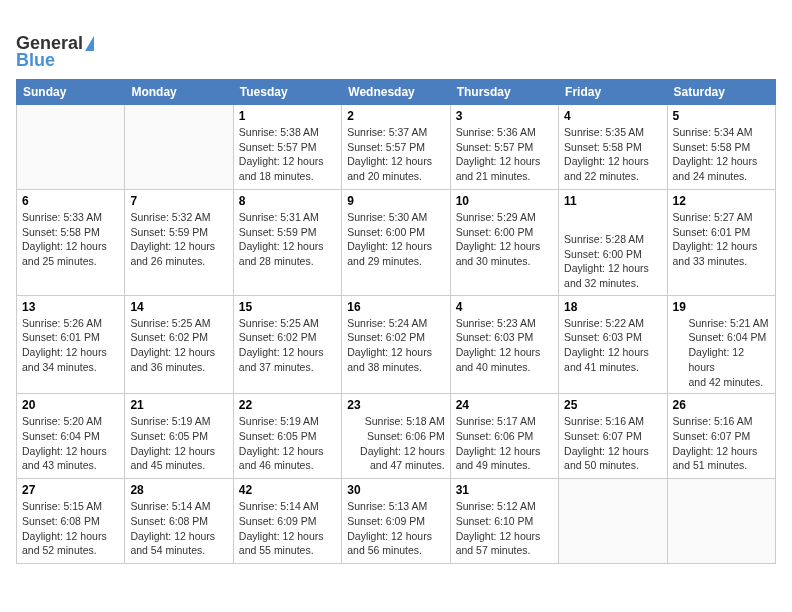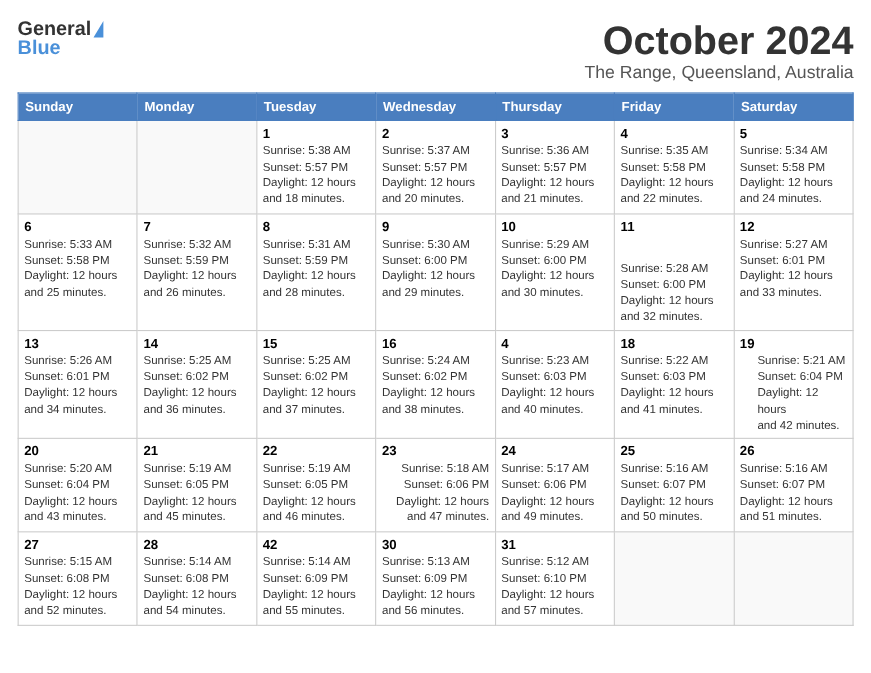--- a/index.html
+++ b/index.html
@@ -13,20 +13,21 @@
     .header-area {
       display: flex;
       justify-content: space-between;
       align-items: flex-start;
       margin-bottom: 8px;
     }
     .logo {
       display: flex;
       flex-direction: column;
       align-items: flex-start;
+      margin-top: 17px;
     }
     .logo-row {
       display: flex;
       align-items: center;
     }
     .title-area {
       text-align: right;
     }
     .month-title {
       font-size: 36px;
@@ -79,24 +80,20 @@
 </head>
 <body>
 
 <div class="header-area">
   <div class="logo">
     <div class="logo-row">
       <span style="font-size:18px;font-weight:bold;color:#333;">General</span>
       <span style="display:inline-block;width:0;height:0;border-left:9px solid transparent;border-bottom:15px solid #4a90d9;margin-left:2px;"></span>
     </div>
     <span style="font-size:18px;font-weight:bold;color:#4a90d9;margin-top:-4px;">Blue</span>
-  </div>
-  <div class="title-area">
-    <div class="month-title">October 2024</div>
-    <div class="subtitle">The Range, Queensland, Australia</div>
   </div>
 </div>
 
 <table class="calendar">
   <thead>
     <tr>
     <th>Sunday</th>
         <th>Monday</th>
         <th>Tuesday</th>
         <th>Wednesday</th>

